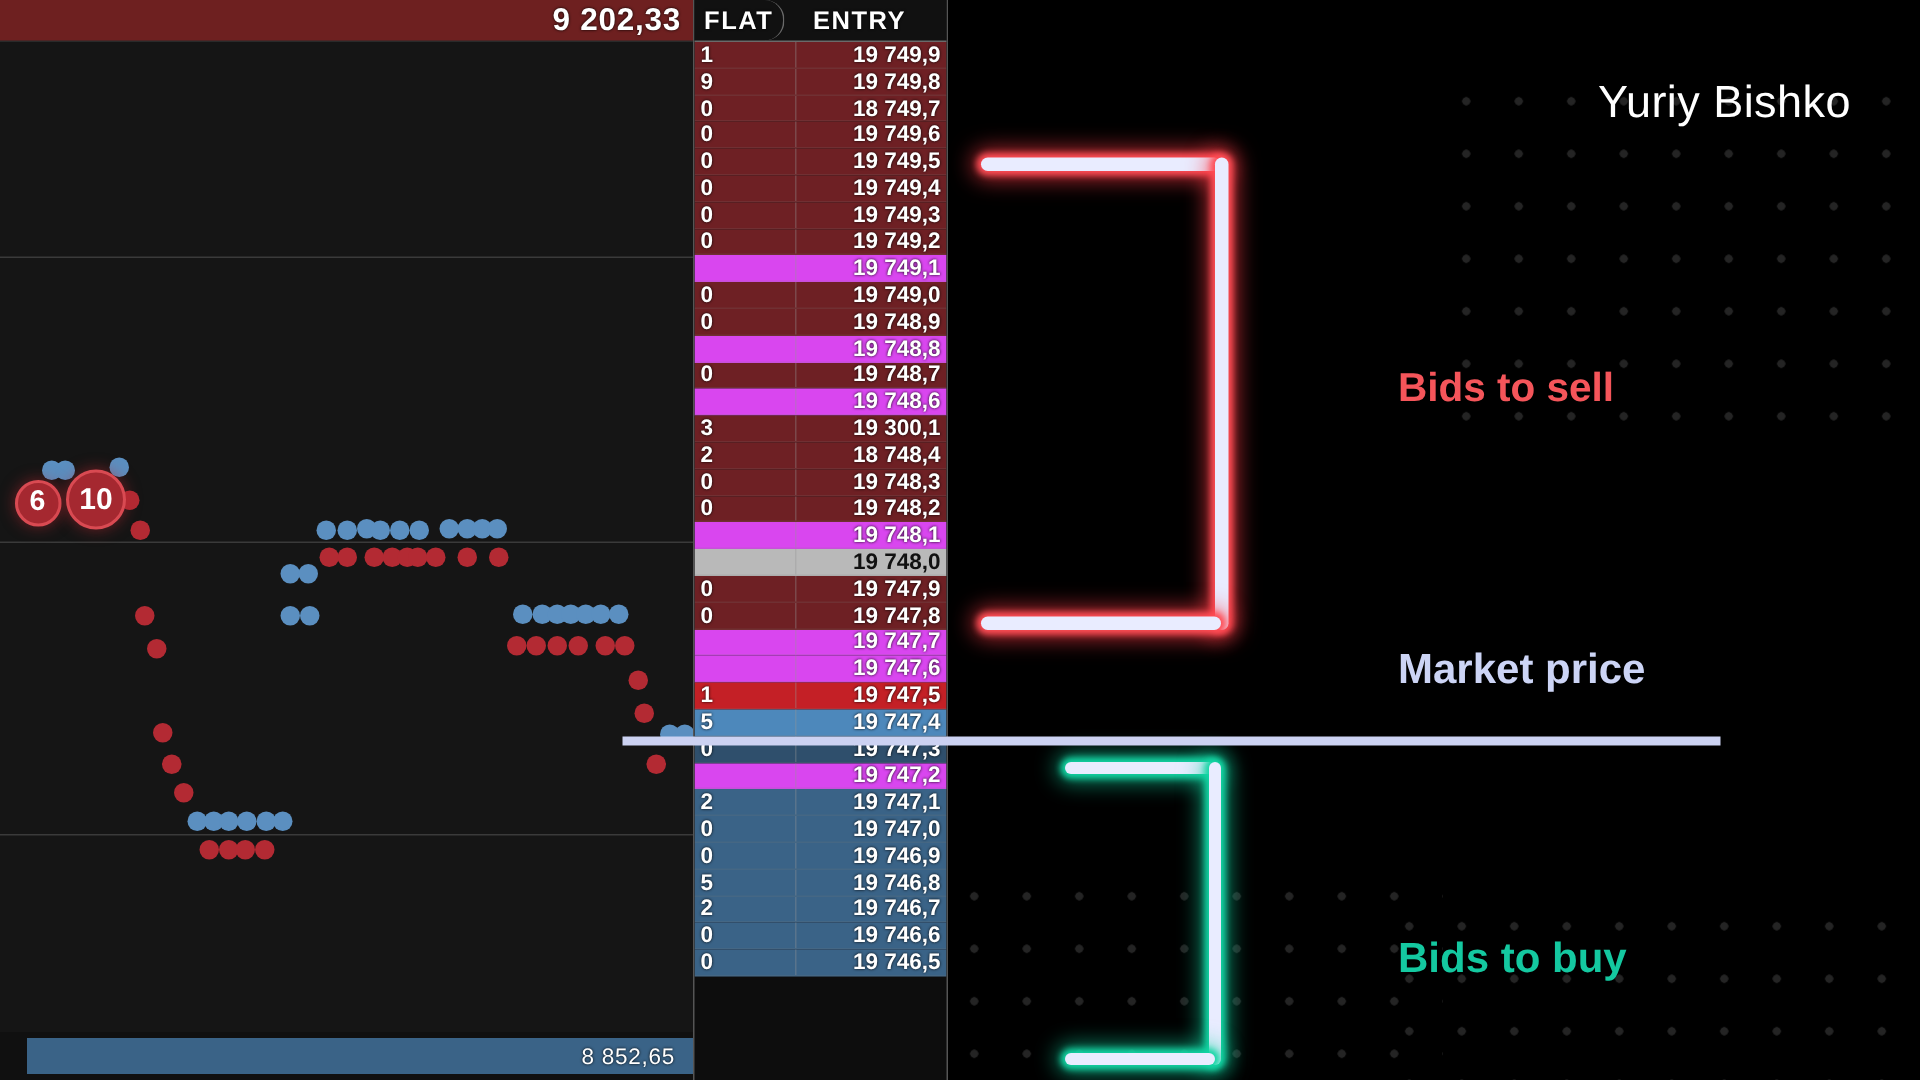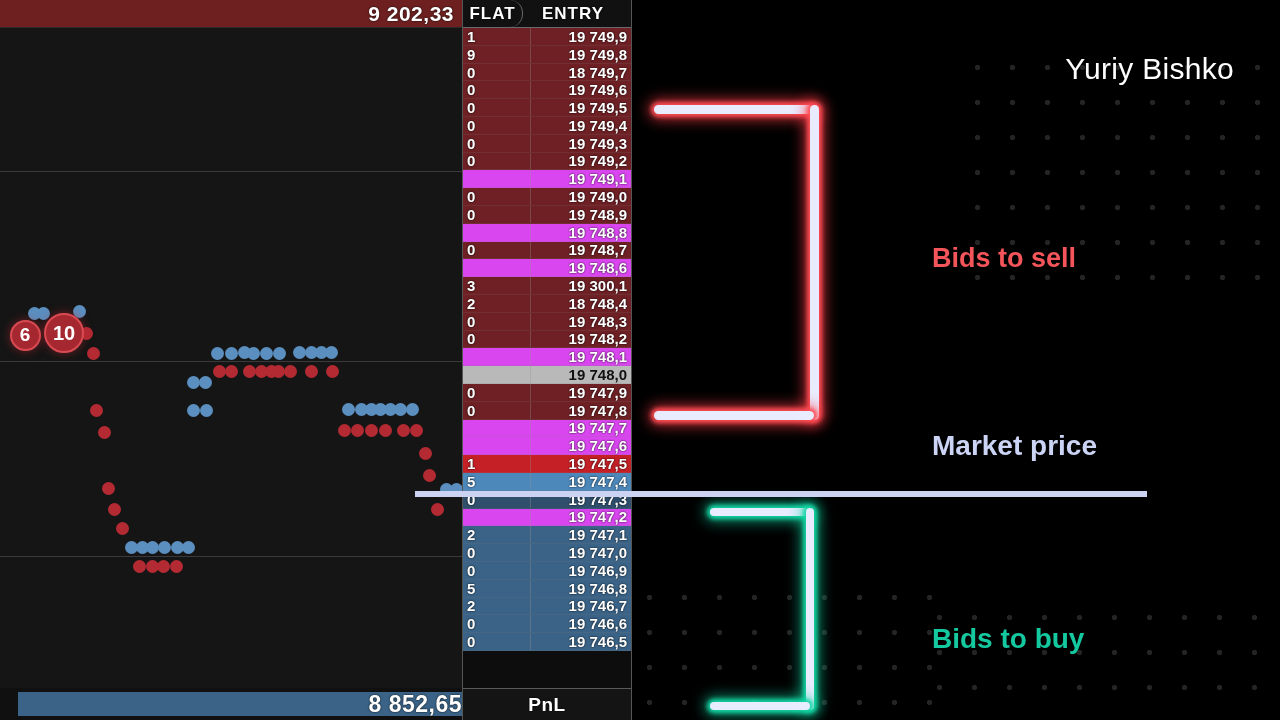--- a/index.html
+++ b/index.html
@@ -25,22 +25,22 @@
   }
   #chart-bottom-bar {
     position:absolute; left:0; bottom:0; width:462px; height:32px;
     background:#101010; display:flex; align-items:center;
   }
   #chart-bottom-bar .fill {
     position:absolute; left:18px; top:4px; width:444px; height:24px;
     background:#3a6387;
   }
   #chart-bottom-bar .val {
-    position:relative; margin-left:auto; padding-right:0;
-    color:#fff; font-size:23px; font-weight:bold; letter-spacing:.5px;
+    position:relative; margin-left:auto; padding-right:12px;
+    color:#fff; font-size:15px; font-weight:normal; letter-spacing:.5px;
     text-shadow:0 0 2px #000;
   }
   #chart-plot {
     position:absolute; left:0; top:28px; width:462px; height:660px;
     background:#151515; overflow:hidden;
   }
   .gridline {
     position:absolute; left:0; width:462px; height:1px;
     background:#3a3a3a;
   }
@@ -383,23 +383,20 @@
         </div>
         <div class="dom-row r-bid">
           <div class="flat">0</div>
           <div class="entry">19 746,6</div>
         </div>
         <div class="dom-row r-bid">
           <div class="flat">0</div>
           <div class="entry">19 746,5</div>
         </div>
       </div>
-    <div id="dom-footer">
-      <span class="lbl">PnL</span>
-    </div>
   </div>
 
   <div id="anno-panel">
     <div class="dotfield" id="dots-tr"></div>
     <div class="dotfield" id="dots-bl"></div>
     <div class="dotfield" id="dots-br"></div>
 
     <div class="bracket" id="bracket-sell">
       <div class="seg top"></div>
       <div class="seg right"></div>

